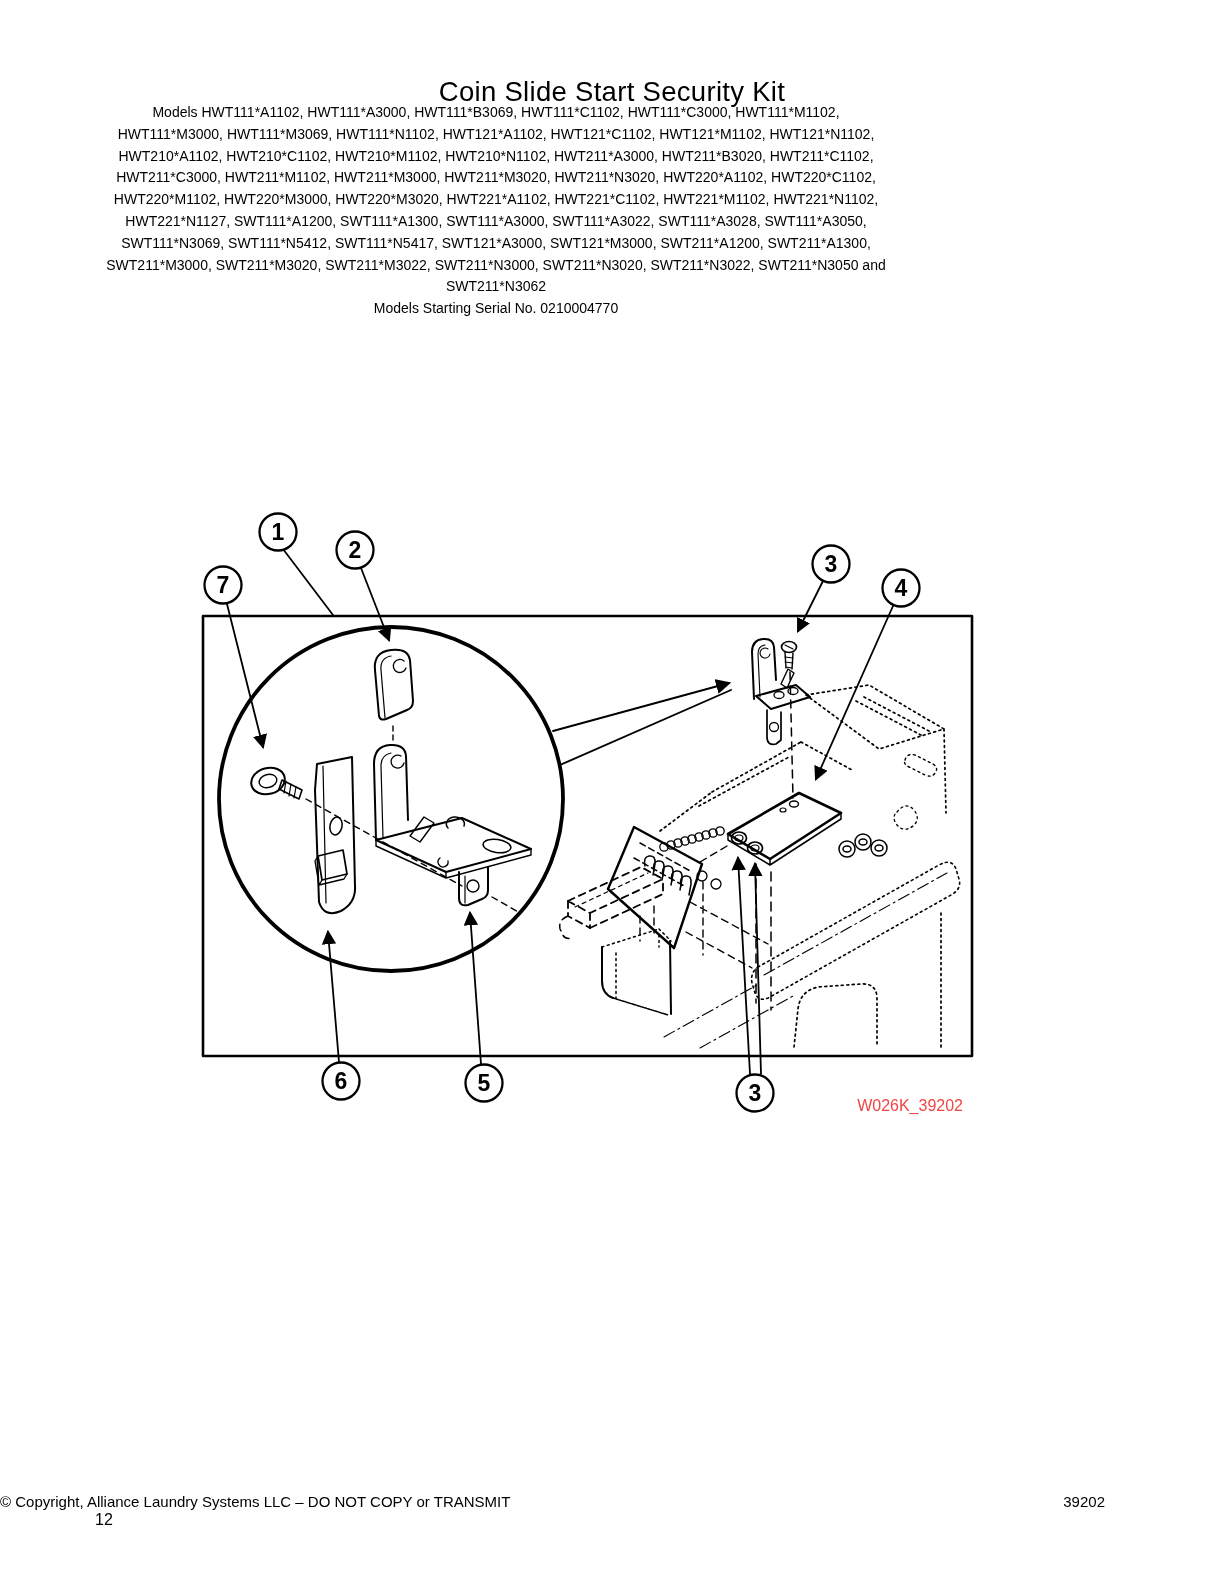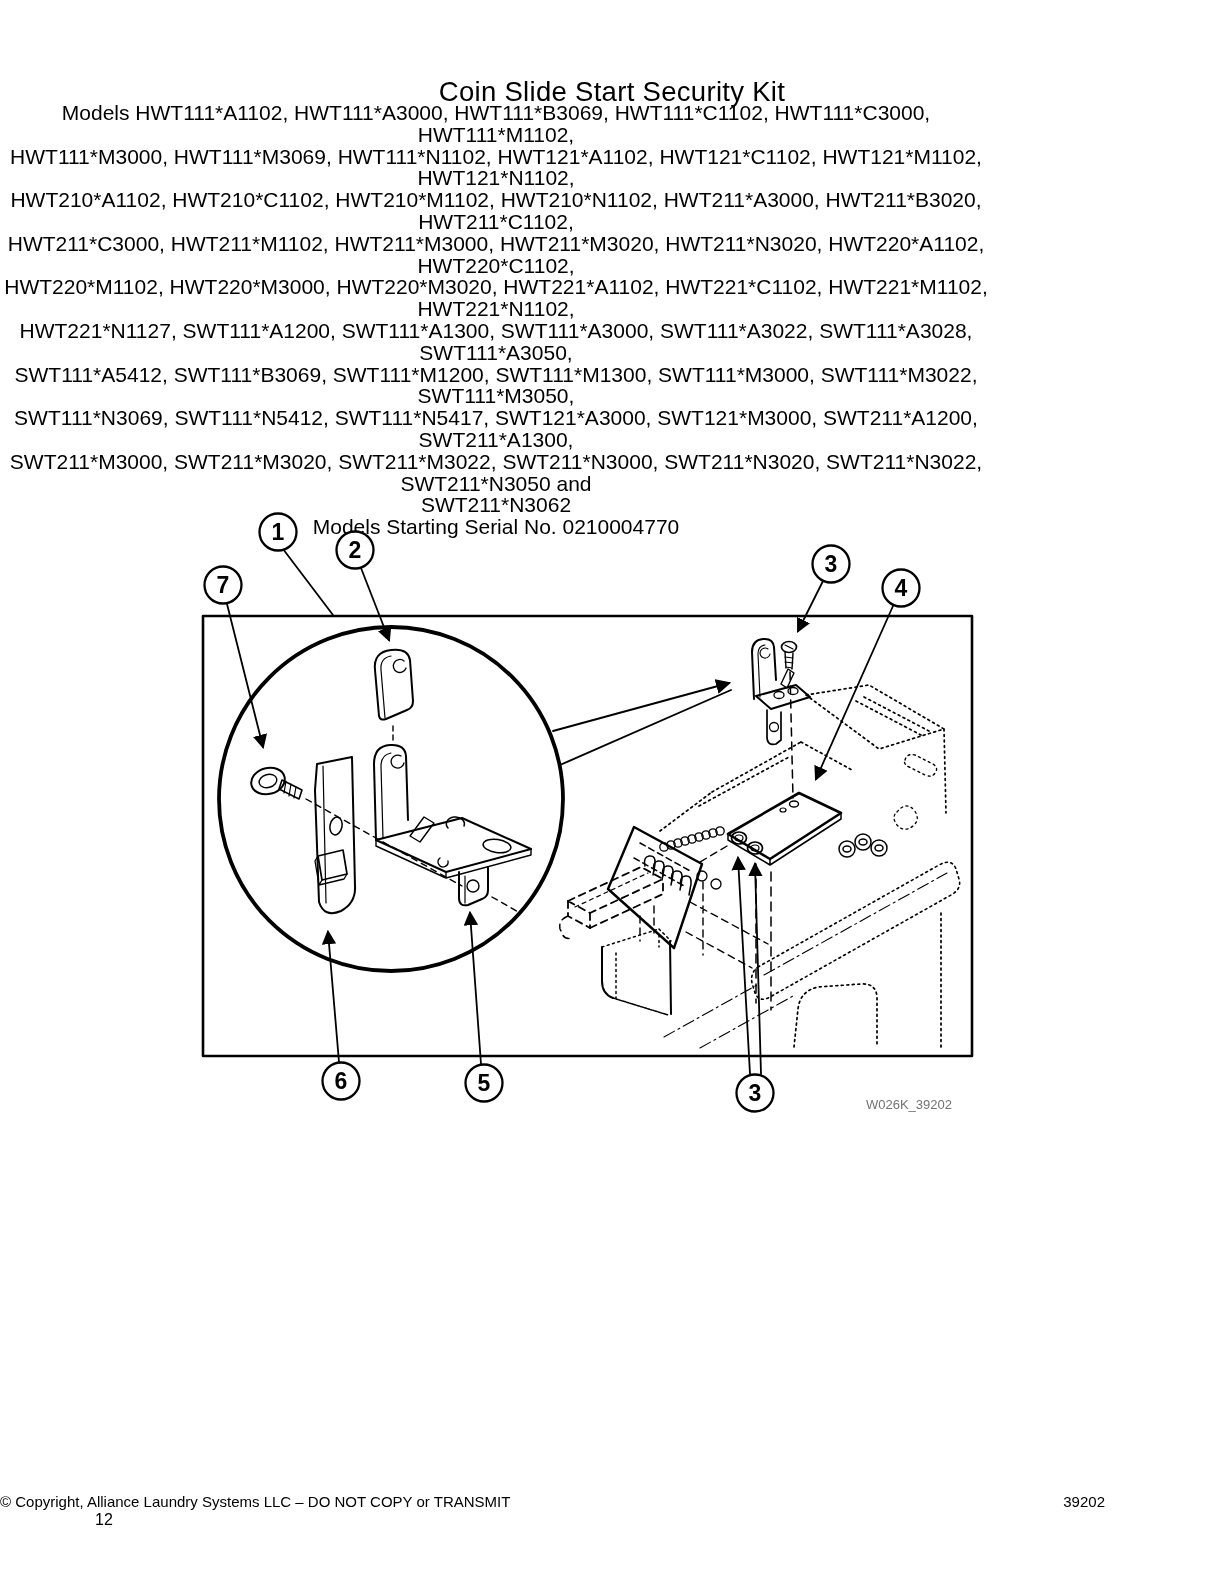--- a/index.html
+++ b/index.html
@@ -6,25 +6,25 @@
   body{
     width:1224px;height:1584px;position:relative;background:#ffffff;
     font-family:"Liberation Sans", sans-serif;color:#000;overflow:hidden;
   }
   .page-title{
     position:absolute;top:58px;left:0;width:1224px;text-align:center;
     font-size:27.5px;font-weight:normal;letter-spacing:.3px;
   }
   .models-block{
     position:absolute;top:102px;left:0;width:992px;text-align:center;
-    font-size:21px;line-height:21.8px;
+    font-size:14px;line-height:21.8px;
   }
   .diagram-svg{position:absolute;left:0;top:0;width:1224px;height:1584px;}
   .figure-code{
-    position:absolute;top:1097px;right:272px;font-size:13px;color:#737373;
+    position:absolute;top:1097px;right:261px;font-size:16px;color:#ef4444;
   }
   .footer-page-number{position:absolute;top:1491px;left:95px;font-size:16px;margin-top:20px;}
   .footer-copyright{position:absolute;top:1493px;left:0;width:1224px;text-align:left;font-size:15px;}
   .footer-doc-number{position:absolute;top:1493px;right:119px;font-size:15px;}
   svg text.callout-num{
     font-family:"Liberation Sans", sans-serif;font-size:23px;font-weight:bold;
     text-anchor:middle;fill:#000;stroke:none;
   }
 </style>
 </head>
@@ -32,21 +32,20 @@
 
 <h1 class="page-title">Coin Slide Start Security Kit</h1>
 
 <div class="models-block">
   <div>Models HWT111*A1102, HWT111*A3000, HWT111*B3069, HWT111*C1102, HWT111*C3000, HWT111*M1102,</div>
   <div>HWT111*M3000, HWT111*M3069, HWT111*N1102, HWT121*A1102, HWT121*C1102, HWT121*M1102, HWT121*N1102,</div>
   <div>HWT210*A1102, HWT210*C1102, HWT210*M1102, HWT210*N1102, HWT211*A3000, HWT211*B3020, HWT211*C1102,</div>
   <div>HWT211*C3000, HWT211*M1102, HWT211*M3000, HWT211*M3020, HWT211*N3020, HWT220*A1102, HWT220*C1102,</div>
   <div>HWT220*M1102, HWT220*M3000, HWT220*M3020, HWT221*A1102, HWT221*C1102, HWT221*M1102, HWT221*N1102,</div>
   <div>HWT221*N1127, SWT111*A1200, SWT111*A1300, SWT111*A3000, SWT111*A3022, SWT111*A3028, SWT111*A3050,</div>
-  <div>SWT111*A5412, SWT111*B3069, SWT111*M1200, SWT111*M1300, SWT111*M3000, SWT111*M3022, SWT111*M3050,</div>
   <div>SWT111*N3069, SWT111*N5412, SWT111*N5417, SWT121*A3000, SWT121*M3000, SWT211*A1200, SWT211*A1300,</div>
   <div>SWT211*M3000, SWT211*M3020, SWT211*M3022, SWT211*N3000, SWT211*N3020, SWT211*N3022, SWT211*N3050 and</div>
   <div>SWT211*N3062</div>
   <div>Models Starting Serial No. 0210004770</div>
 </div>
 
 <svg class="diagram-svg" viewBox="0 0 1224 1584" xmlns="http://www.w3.org/2000/svg">
   <defs>
     <marker id="ah" viewBox="0 0 10 10" refX="8.5" refY="5" markerWidth="8" markerHeight="8" orient="auto-start-reverse">
       <path d="M0,0 L10,5 L0,10 Z" fill="#000"></path>

